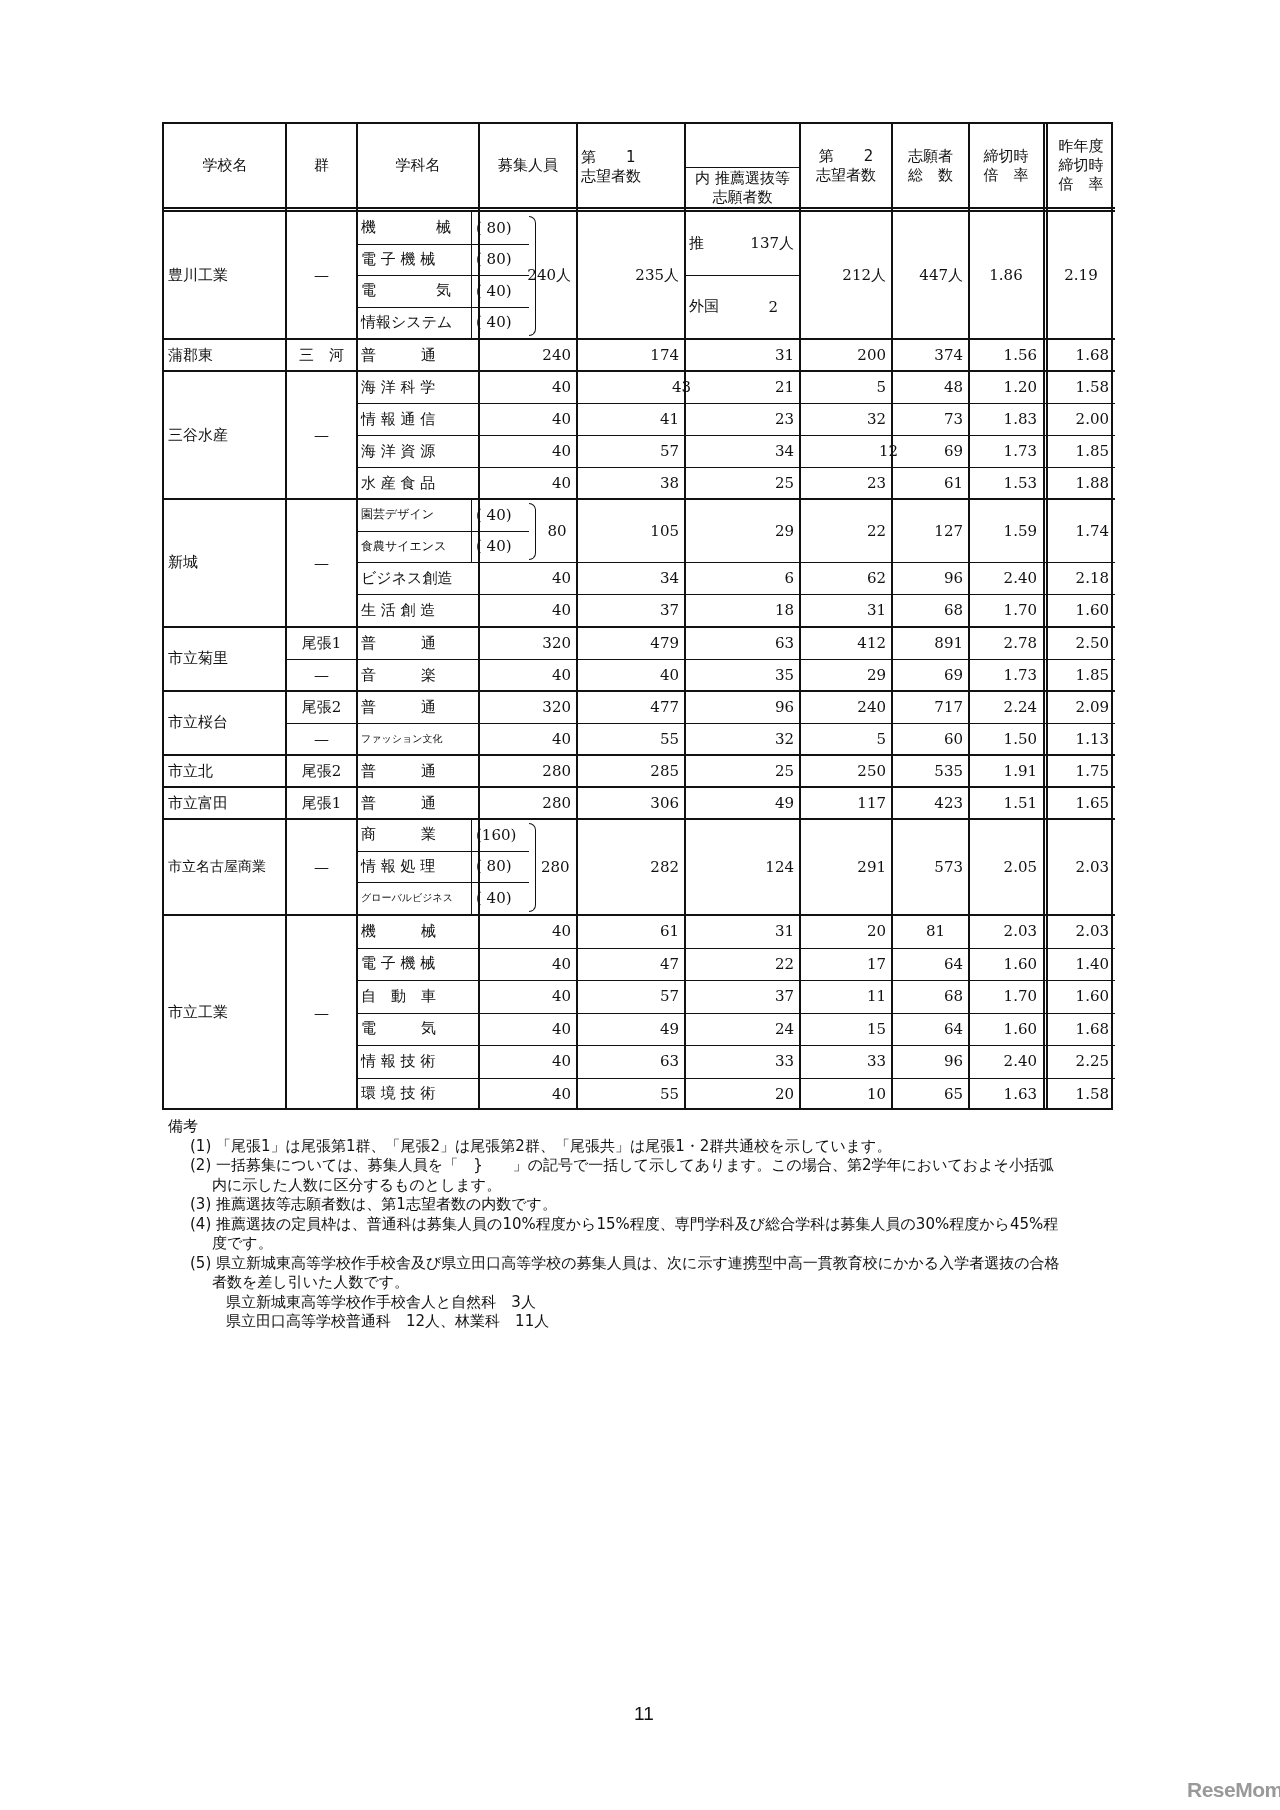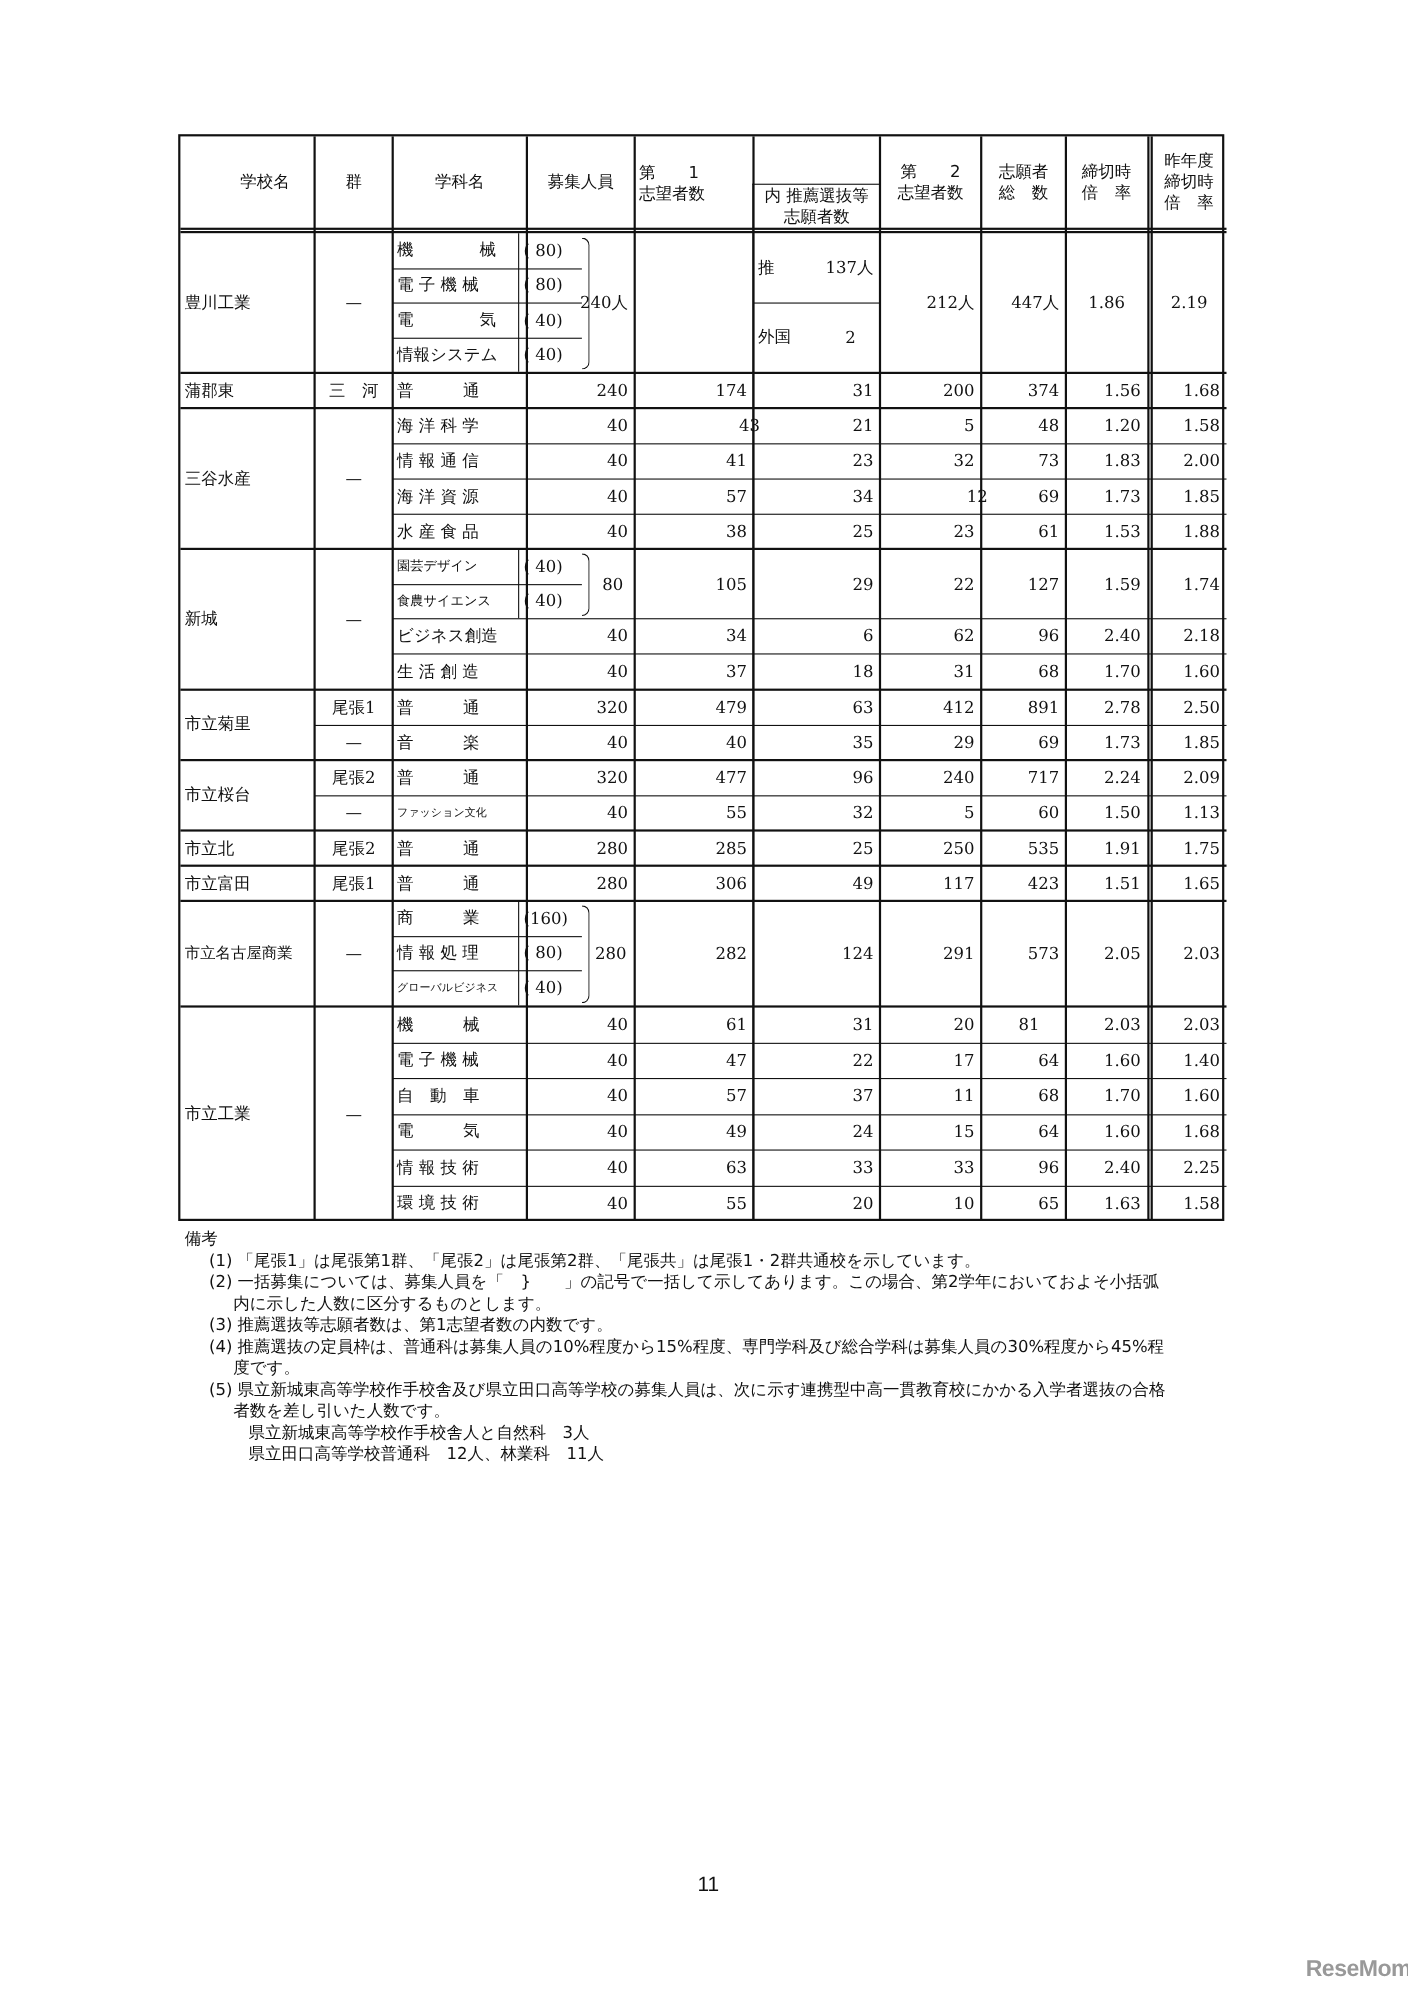--- a/index.html
+++ b/index.html
@@ -33,21 +33,21 @@
       <div style="position: absolute; left: 121px; width: 2px; top: 0px; height: 986px; background: rgb(17, 17, 17);"></div>
       <div style="position: absolute; left: 192px; width: 2px; top: 0px; height: 986px; background: rgb(17, 17, 17);"></div>
       <div style="position: absolute; left: 314px; width: 2px; top: 0px; height: 986px; background: rgb(17, 17, 17);"></div>
       <div style="position: absolute; left: 412px; width: 2px; top: 0px; height: 986px; background: rgb(17, 17, 17);"></div>
       <div style="position: absolute; left: 520px; width: 2px; top: 0px; height: 986px; background: rgb(17, 17, 17);"></div>
       <div style="position: absolute; left: 635px; width: 2px; top: 0px; height: 986px; background: rgb(17, 17, 17);"></div>
       <div style="position: absolute; left: 727px; width: 2px; top: 0px; height: 986px; background: rgb(17, 17, 17);"></div>
       <div style="position: absolute; left: 804px; width: 2px; top: 0px; height: 986px; background: rgb(17, 17, 17);"></div>
       <div style="position: absolute; left: 882px; width: 2px; top: 0px; height: 986px; background: rgb(17, 17, 17);"></div>
       <div style="position: absolute; left: 879px; width: 2px; top: 0px; height: 986px; background: rgb(17, 17, 17);"></div>
-      <div class="cell hdr" style="left: 16px; top: 0px; width: 122px; height: 83px;">
+      <div class="cell hdr" style="left: 0px; top: 0px; width: 122px; height: 83px;">
         <span>学校名</span>
       </div>
       <div class="cell hdr" style="left: 122px; top: 0px; width: 71px; height: 83px;">
         <span>群</span>
       </div>
       <div class="cell hdr" style="left: 193px; top: 0px; width: 122px; height: 83px;">
         <span>学科名</span>
       </div>
       <div class="cell hdr" style="left: 315px; top: 0px; width: 98px; height: 83px;">
         <span>募集人員</span>
@@ -90,20 +90,21 @@
       <div style="position: absolute; left: 193px; width: 172px; top: 119.5px; height: 1px; background: rgb(17, 17, 17);"></div>
       <div class="cell dept l " style="left: 193px; top: 151px; width: 115px; height: 31.5px;">電　　　　気</div>
       <div class="cell l" style="left: 308px; top: 151px; width: 55px; height: 31.5px;">( 40)</div>
       <div style="position: absolute; left: 193px; width: 172px; top: 151px; height: 1px; background: rgb(17, 17, 17);"></div>
       <div class="cell dept l " style="left: 193px; top: 182.5px; width: 115px; height: 31.5px;">情報システム</div>
       <div class="cell l" style="left: 308px; top: 182.5px; width: 55px; height: 31.5px;">( 40)</div>
       <div style="position: absolute; left: 193px; width: 172px; top: 182.5px; height: 1px; background: rgb(17, 17, 17);"></div>
       <div style="position: absolute; left: 307px; width: 1px; top: 88px; height: 126px; background: rgb(17, 17, 17);"></div>
       <div class="brace" style="left: 365px; top: 92px; width: 6px; height: 118px;"></div>
       <div class="cell r" style="left: 373px; top: 88px; width: 40px; height: 126px;">240人</div>
+      <div class="cell r" style="left: 413px; top: 88px; width: 108px; height: 126px;">235人</div>
       <div class="cell l" style="left: 521px; top: 88px; width: 40px; height: 63px;">推</div>
       <div class="cell r" style="left: 561px; top: 88px; width: 75px; height: 63px;">137人</div>
       <div style="position: absolute; left: 521px; width: 115px; top: 151px; height: 1px; background: rgb(17, 17, 17);"></div>
       <div class="cell l" style="left: 521px; top: 151px; width: 50px; height: 63px;">外国</div>
       <div class="cell r" style="left: 571px; top: 151px; width: 65px; height: 63px; padding-right: 22px;">2</div>
       <div class="cell r" style="left: 636px; top: 88px; width: 92px; height: 126px;">212人</div>
       <div class="cell r" style="left: 728px; top: 88px; width: 77px; height: 126px;">447人</div>
       <div class="cell c" style="left: 805px; top: 88px; width: 74px; height: 126px;">1.86</div>
       <div class="cell c" style="left: 883px; top: 88px; width: 68px; height: 126px;">2.19</div>
       <div style="position: absolute; left: 0px; width: 951px; top: 214px; height: 2px; background: rgb(17, 17, 17);"></div>

